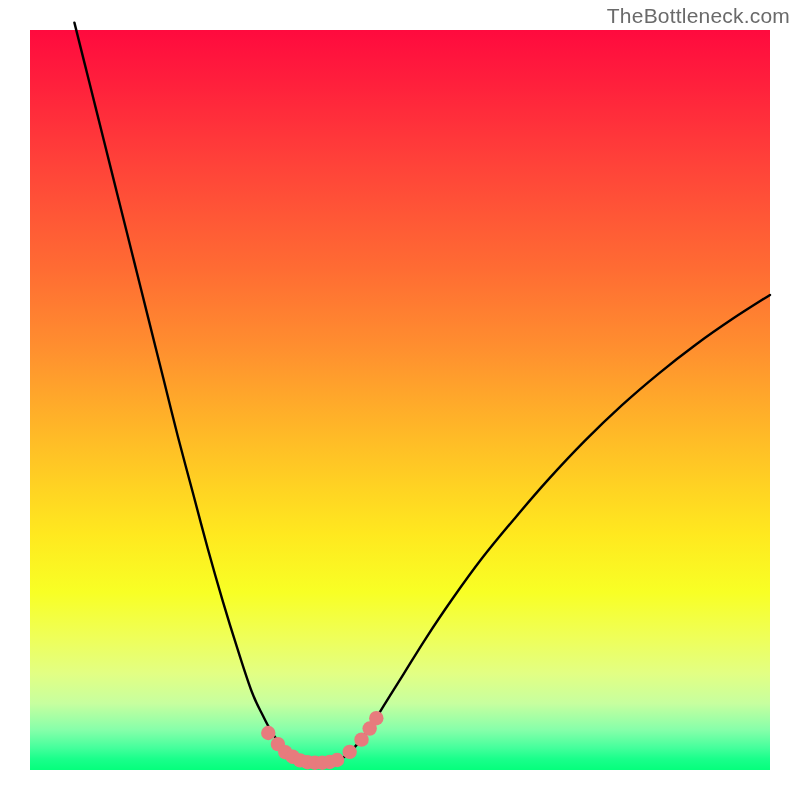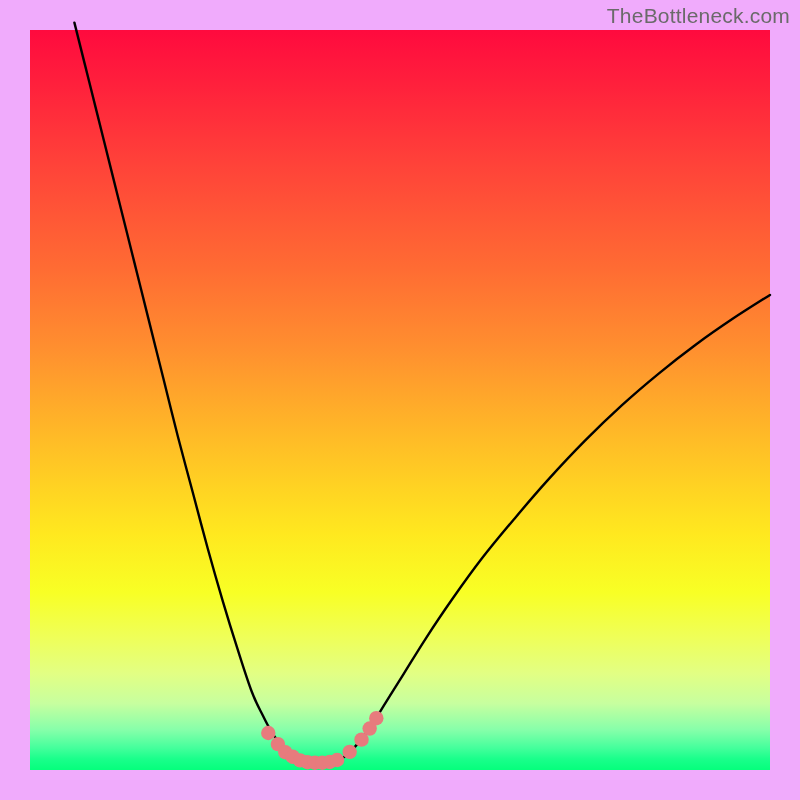--- a/index.html
+++ b/index.html
@@ -10,21 +10,21 @@
     background: #000;
     overflow: hidden;
     font-family: Arial, Helvetica, sans-serif;
   }
   .frame {
     position: absolute;
     left: 0;
     top: 0;
     width: 800px;
     height: 800px;
-    background: #f0abfc;
+    background: #ffffff;
   }
   .plot {
     position: absolute;
     left: 30px;
     top: 30px;
     width: 740px;
     height: 740px;
     
     background: linear-gradient(to bottom,
       #ff0a3e 0%,

